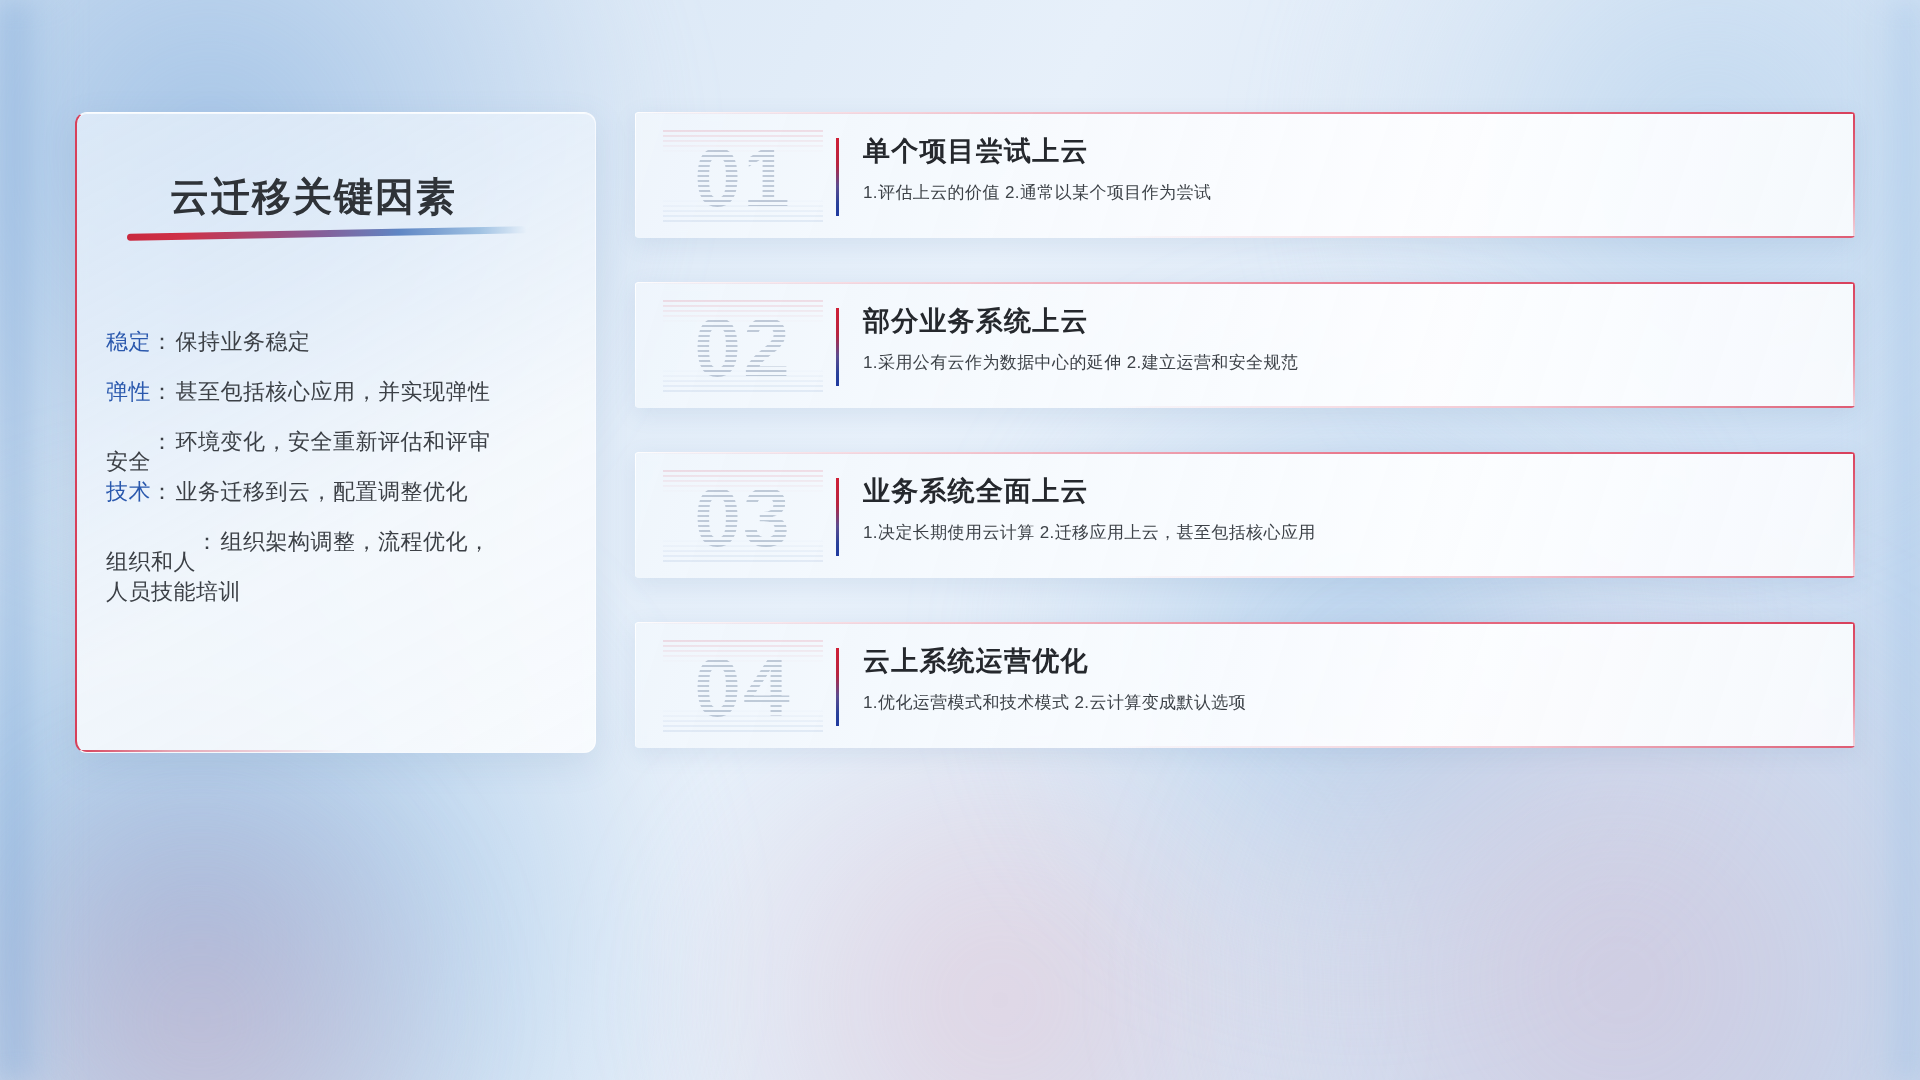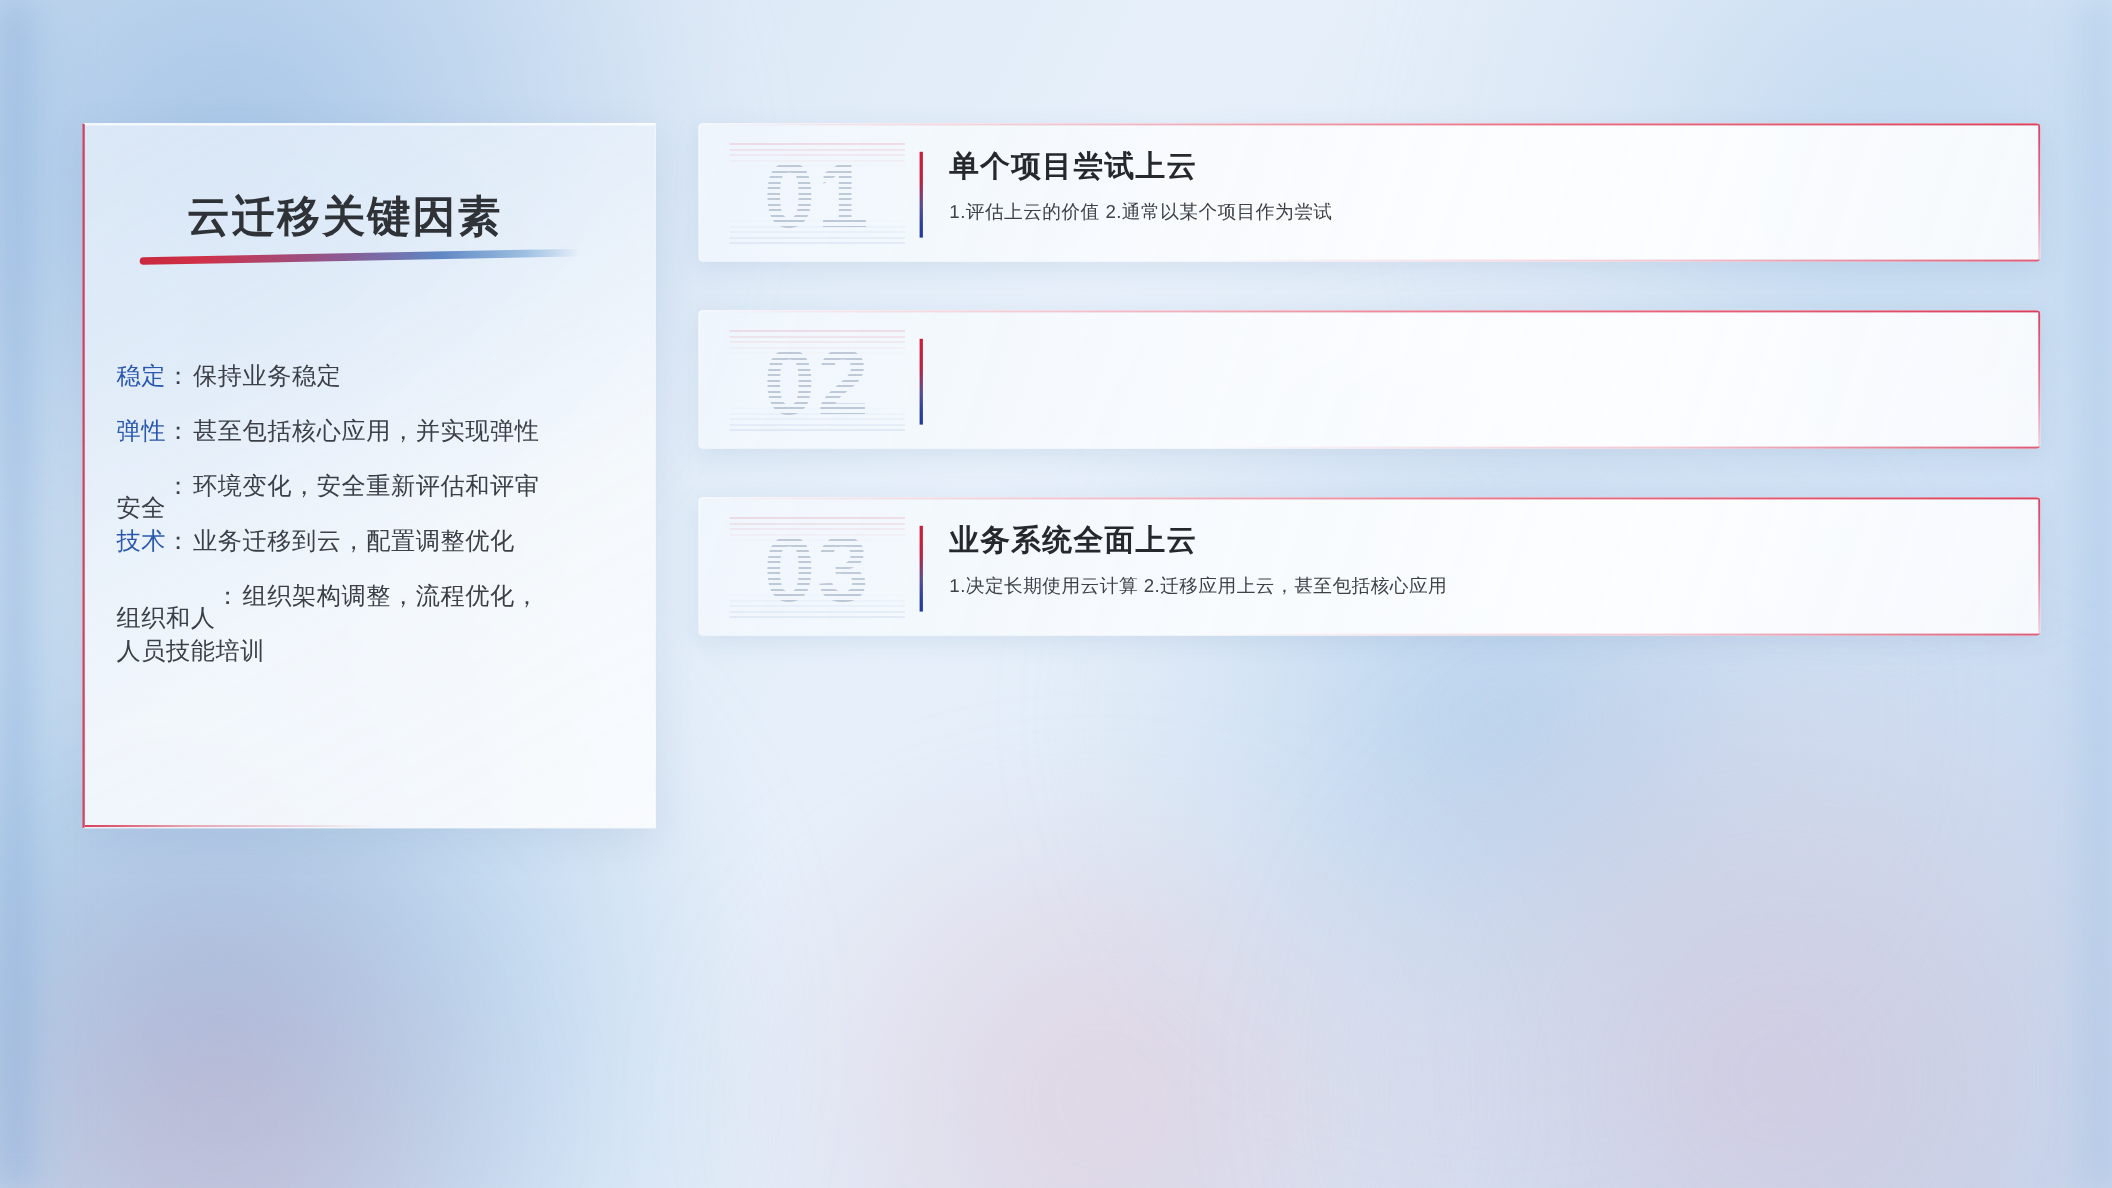--- a/index.html
+++ b/index.html
@@ -62,21 +62,21 @@
     background:linear-gradient(270deg, rgba(140,180,222,.45) 0%, rgba(175,205,234,.14) 55%, rgba(200,222,242,0) 100%);
     filter:blur(14px);
   }
 
   
   #stage { position:absolute; inset:0; }
 
   
   #left-panel {
     position:absolute; left:75px; top:112px; width:521px; height:641px;
-    border-radius:0;
+    border-radius:12px;
     background:linear-gradient(152deg, rgba(223,235,248,.88) 0%, rgba(234,242,251,.80) 30%, rgba(247,250,253,.88) 62%, rgba(250,252,254,.92) 100%);
     border:1px solid rgba(255,255,255,.72);
     border-left:2px solid #d7405a;
     box-shadow:0 10px 34px rgba(90,125,170,.14), inset 0 1px 0 rgba(255,255,255,.75);
     backdrop-filter:blur(6px);
     overflow:hidden;
   }
   #left-panel::after{
     content:""; position:absolute; left:0; right:0; bottom:0; height:2px;
     background:linear-gradient(90deg,#d7405a 0%, rgba(215,64,90,.45) 18%, rgba(215,64,90,0) 52%);
@@ -228,28 +228,44 @@
           <div class="card-detail">1.评估上云的价值   2.通常以某个项目作为尝试</div>
         </div>
       </div>
       <div class="step-card">
         <div class="edge-top"></div>
         <div class="edge-right"></div>
         <div class="edge-bottom"></div>
         <div class="edge-left"></div>
         <div class="ghost-num">02</div>
         <div class="v-divider"></div>
+        <div class="card-text">
+          <div class="card-title">部分业务系统上云</div>
+          <div class="card-detail">1.采用公有云作为数据中心的延伸   2.建立运营和安全规范</div>
+        </div>
       </div>
       <div class="step-card">
         <div class="edge-top"></div>
         <div class="edge-right"></div>
         <div class="edge-bottom"></div>
         <div class="edge-left"></div>
         <div class="ghost-num">03</div>
         <div class="v-divider"></div>
         <div class="card-text">
           <div class="card-title">业务系统全面上云</div>
           <div class="card-detail">1.决定长期使用云计算   2.迁移应用上云，甚至包括核心应用</div>
         </div>
       </div>
+      <div class="step-card">
+        <div class="edge-top"></div>
+        <div class="edge-right"></div>
+        <div class="edge-bottom"></div>
+        <div class="edge-left"></div>
+        <div class="ghost-num">04</div>
+        <div class="v-divider"></div>
+        <div class="card-text">
+          <div class="card-title">云上系统运营优化</div>
+          <div class="card-detail">1.优化运营模式和技术模式   2.云计算变成默认选项</div>
+        </div>
+      </div>
     </div>
 
 </div>
 
 </body></html>

